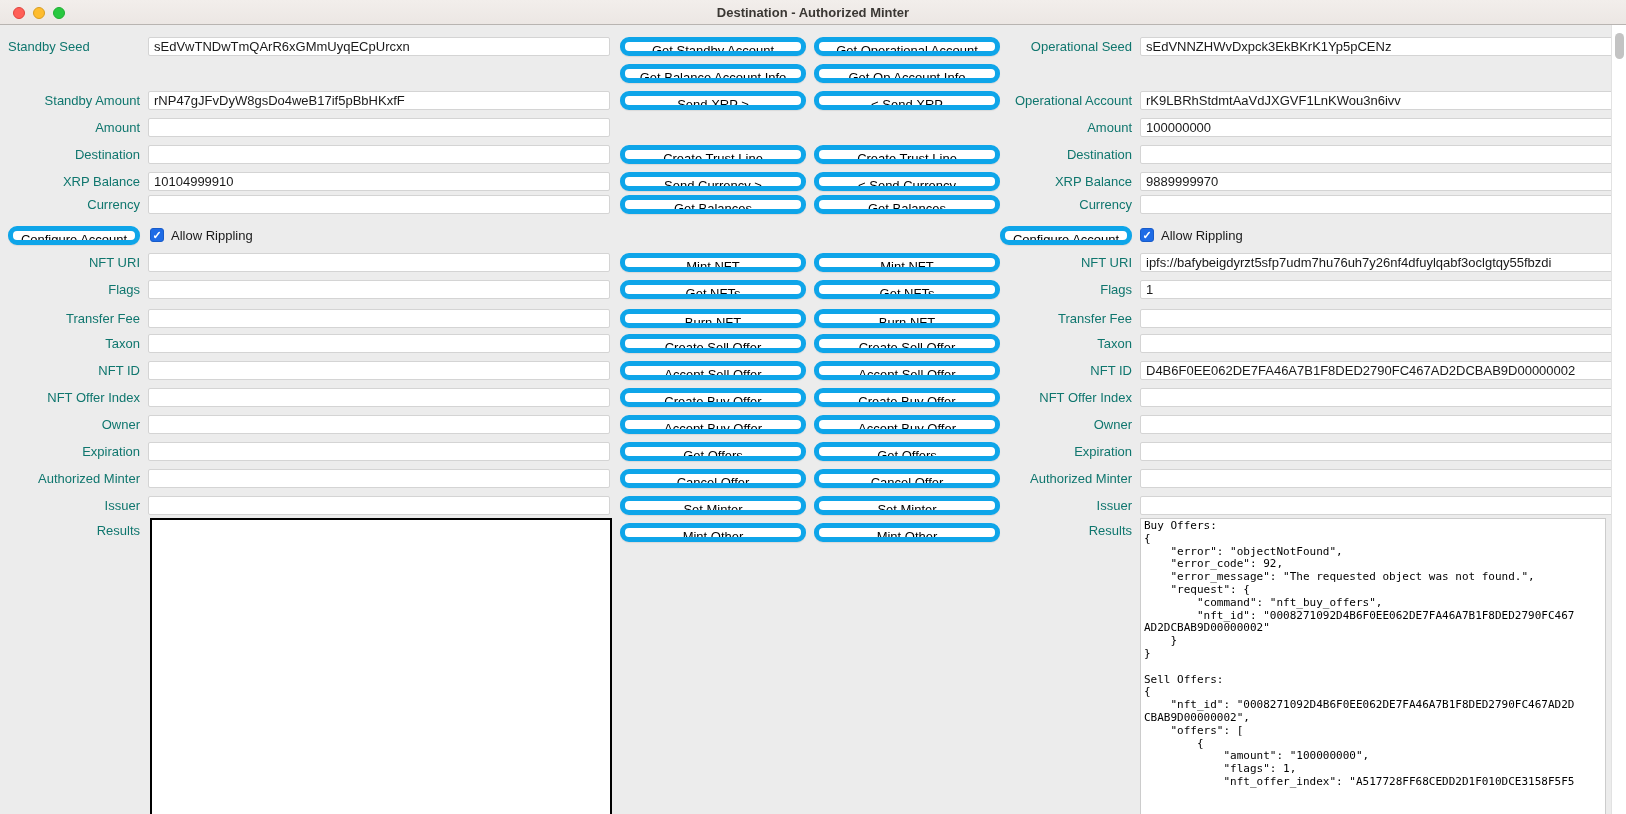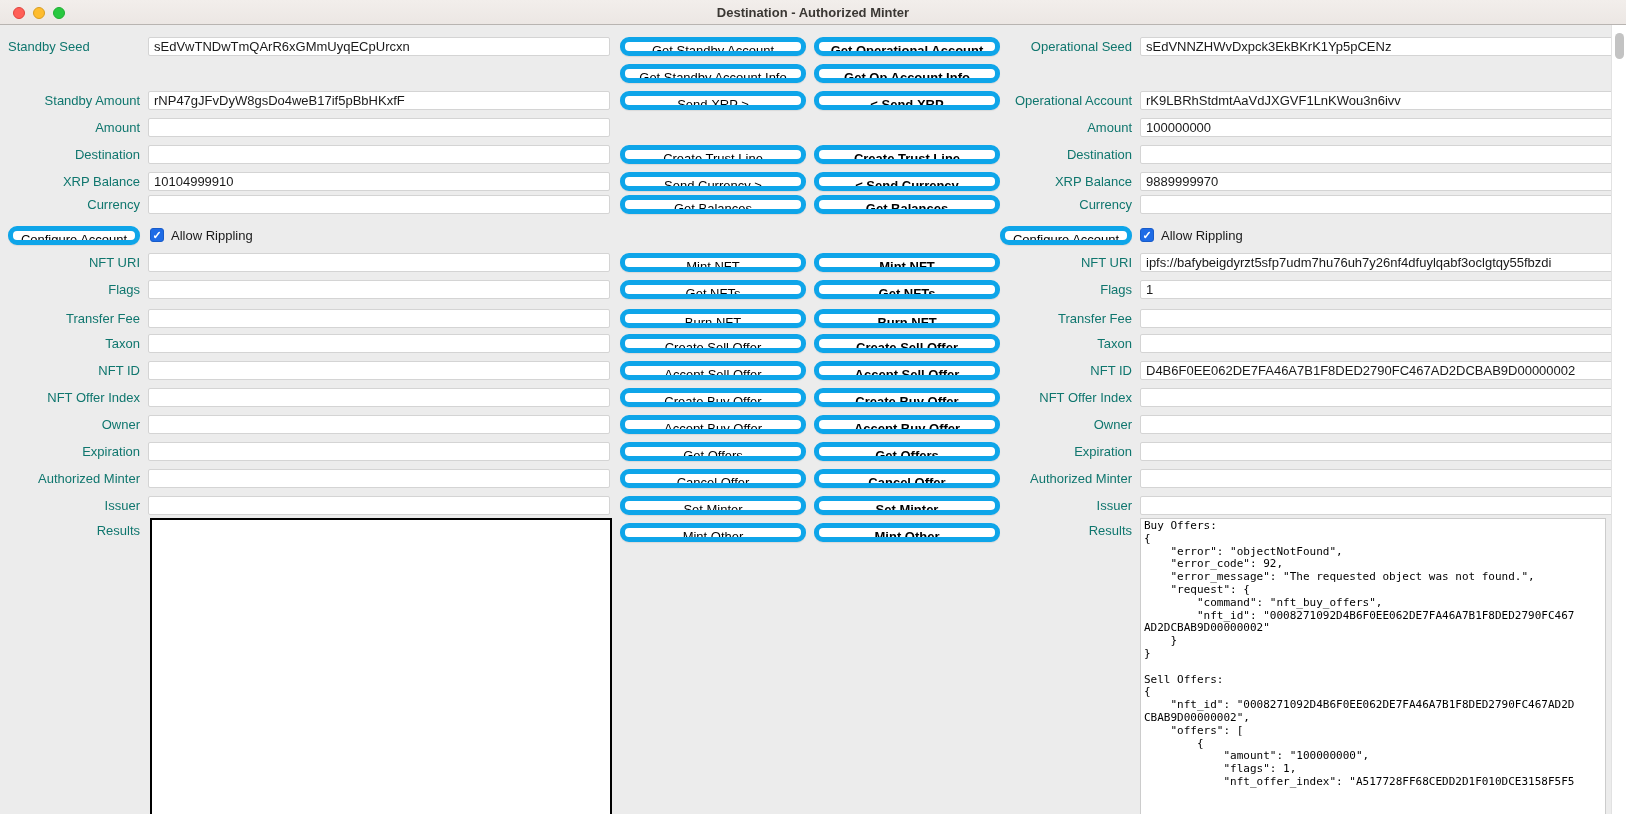--- a/index.html
+++ b/index.html
@@ -54,21 +54,21 @@
 
   
   .btn {
     position:absolute; height:19px; line-height:17px;
     background:#ffffff; border:5px solid #0ea5e9; border-radius:9px;
     box-shadow:0 1px 1px rgba(0,0,0,0.08);
     text-align:center; font-size:13px; color:#000; cursor:default;
     white-space:nowrap; overflow:hidden;
   }
   .bcol1 { left:620px; width:186px; }
-  .bcol2 { left:814px; width:186px;font-weight:bold; }
+  .bcol2 { left:814px; width:186px; }
   .cfg-left  { left:8px;    width:132px; }
   .cfg-right { left:1000px; width:132px; }
 
   
   .checkbox {
     position:absolute; width:14px; height:14px; margin-top:2px;
     border-radius:3px; background:#1e6be6; border:1px solid #185cc9;
     color:#fff; font-size:11px; font-weight:bold; line-height:13px; text-align:center;
   }
   .cb-left  { left:150px; }
@@ -159,21 +159,21 @@
 <div class="lbl left r17">Authorized Minter</div>
 <input type="text" class="fleft r17" value="" style="">
 
 <div class="lbl left r18">Issuer</div>
 <input type="text" class="fleft r18" value="" style="">
 
 <div class="lbl left rres">Results</div>
 <textarea class="results-left" spellcheck="false" style=""></textarea>
 
 <div class="btn bcol1 r1">Get Standby Account</div>
-<div class="btn bcol1 r2">Get Standby Account Info</div>
+<div class="btn bcol1 r2">Get Balance Account Info</div>
 <div class="btn bcol1 r3">Send XRP &gt;</div>
 <div class="btn bcol1 r5">Create Trust Line</div>
 <div class="btn bcol1 r6">Send Currency &gt;</div>
 <div class="btn bcol1 r7">Get Balances</div>
 <div class="btn bcol1 r9">Mint NFT</div>
 <div class="btn bcol1 r10">Get NFTs</div>
 <div class="btn bcol1 r11">Burn NFT</div>
 <div class="btn bcol1 r12">Create Sell Offer</div>
 <div class="btn bcol1 r13">Accept Sell Offer</div>
 <div class="btn bcol1 r14">Create Buy Offer</div>

